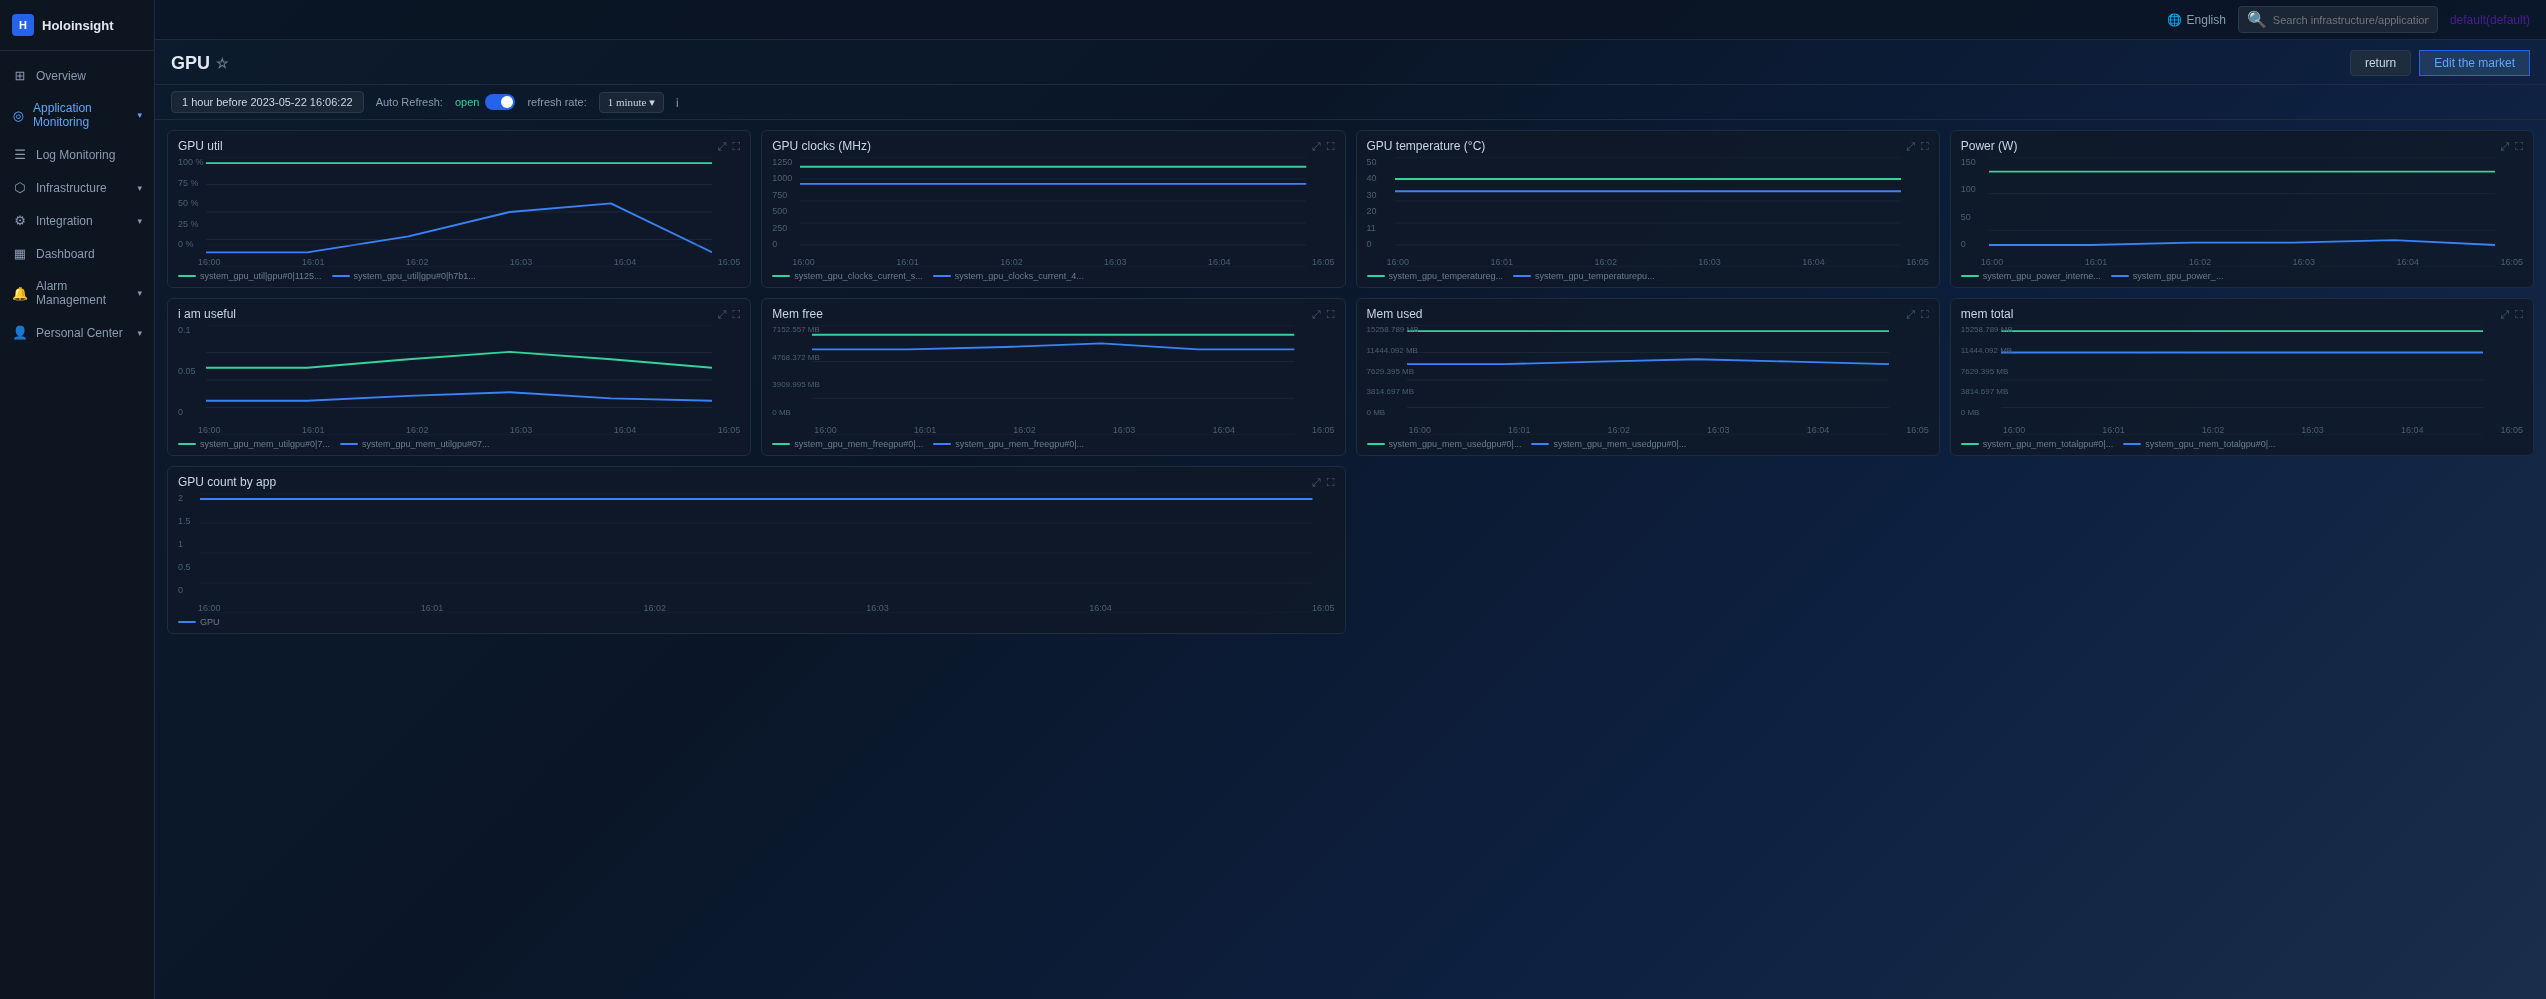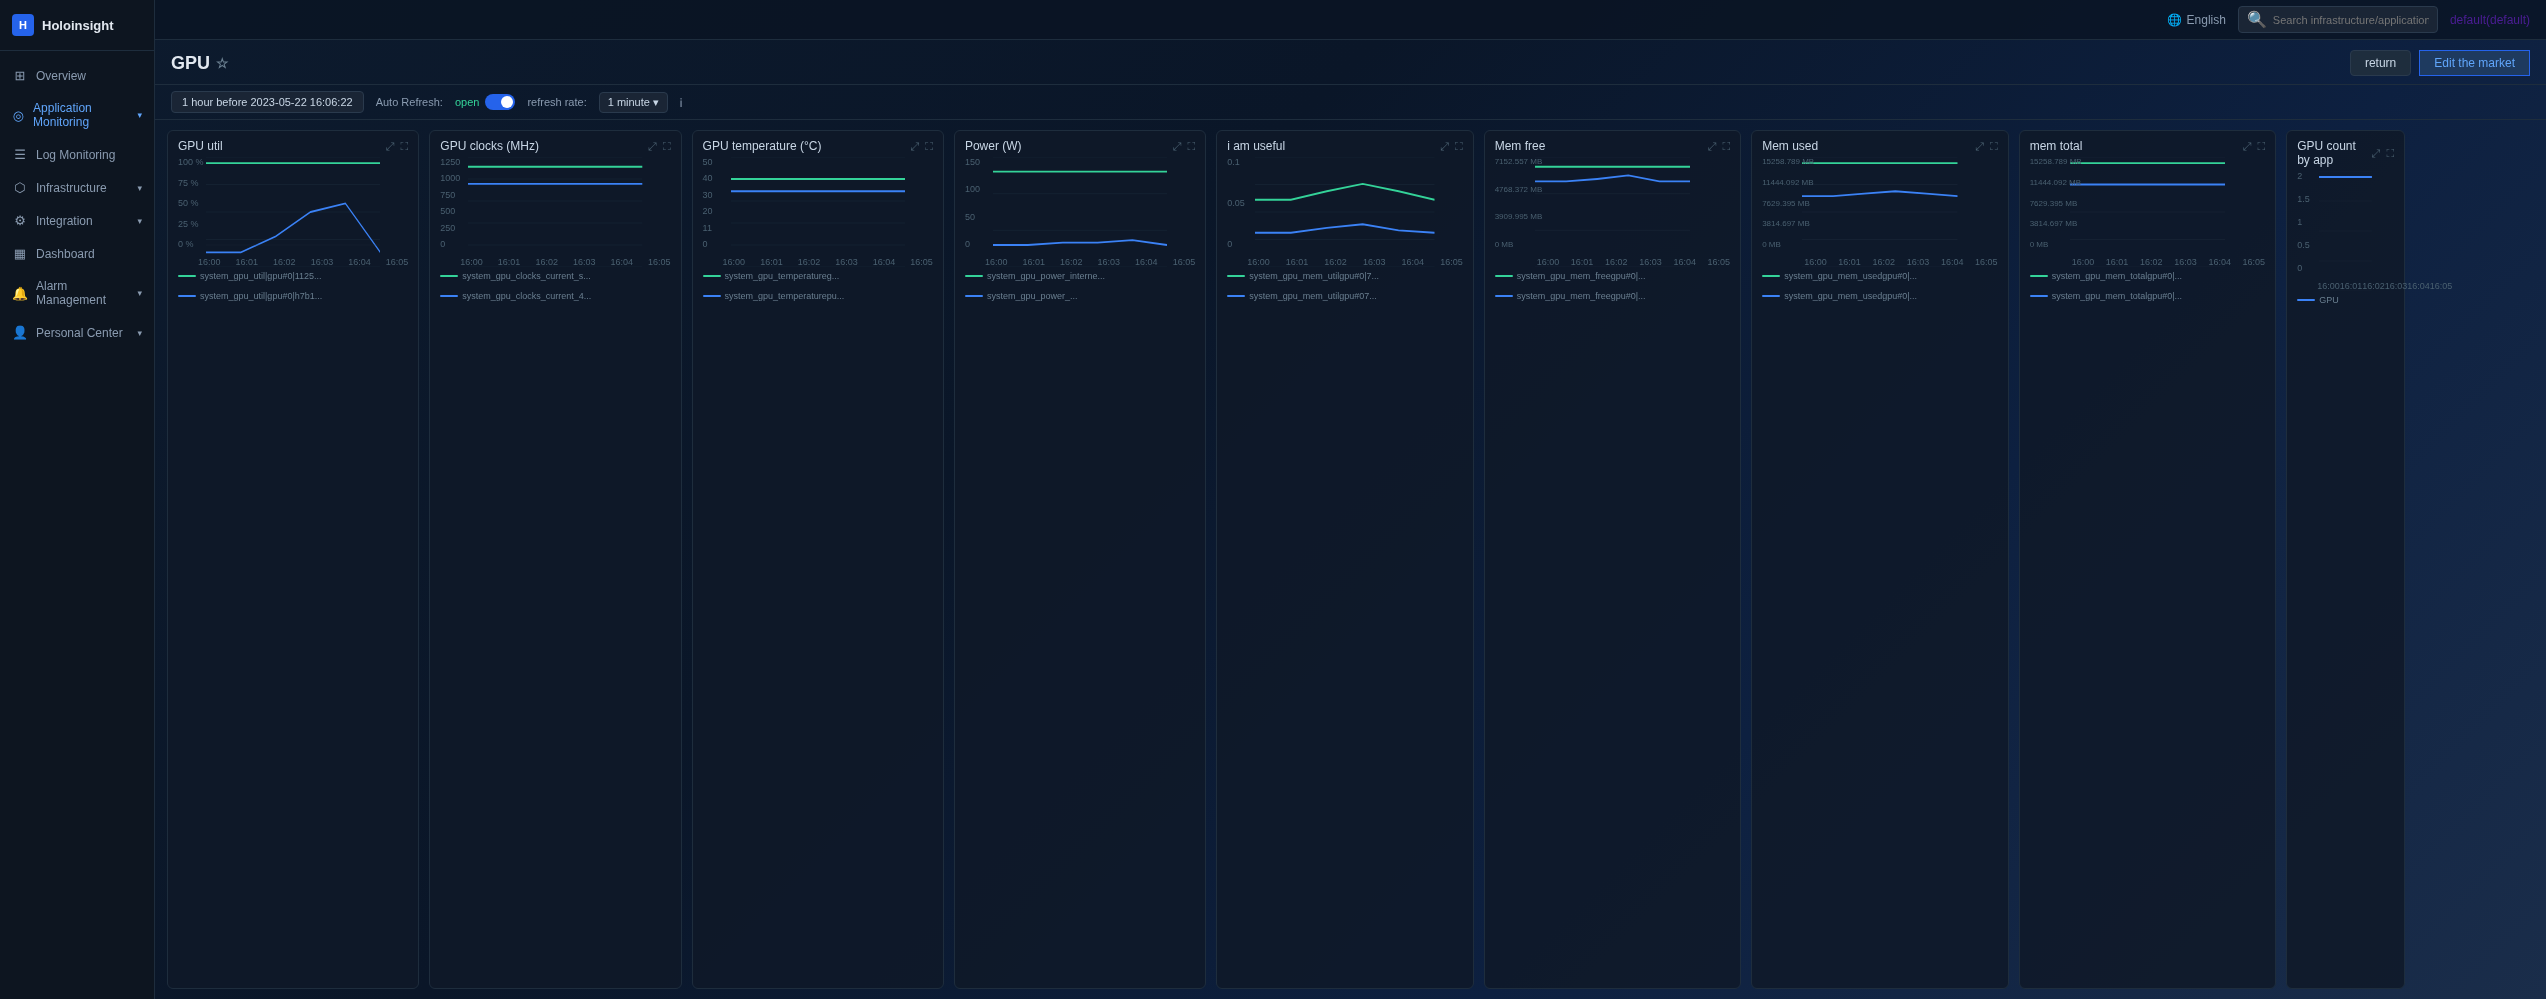--- a/index.html
+++ b/index.html
@@ -151,31 +151,31 @@
       background: white;
       border-radius: 50%;
       top: 2px; right: 2px;
     }
     .refresh-rate-label {
       font-size: 11px; color: #8a9bb0;
     }
     .refresh-select {
       background: #1a2535; border: 1px solid #2a3a4d;
       border-radius: 4px; padding: 3px 8px;
-      font-size: 11px; color: #c8d6e5;
+      font-size: 11px; color: #c8d6e5; font-family: Liberation Serif, serif;
     }
     .info-icon { color: #8a9bb0; cursor: pointer; font-size: 12px; }
 
     
     .charts-area {
       flex: 1;
       overflow-y: auto;
       padding: 10px 12px;
       display: flex;
-      flex-direction: row;
+      flex-direction: column;
       gap: 10px;
     }
     .charts-row {
       display: flex;
       gap: 10px;
     }
     .chart-card {
       background: rgba(15,25,40,0.85);
       border: 1px solid #1e2d3d;
       border-radius: 6px;

